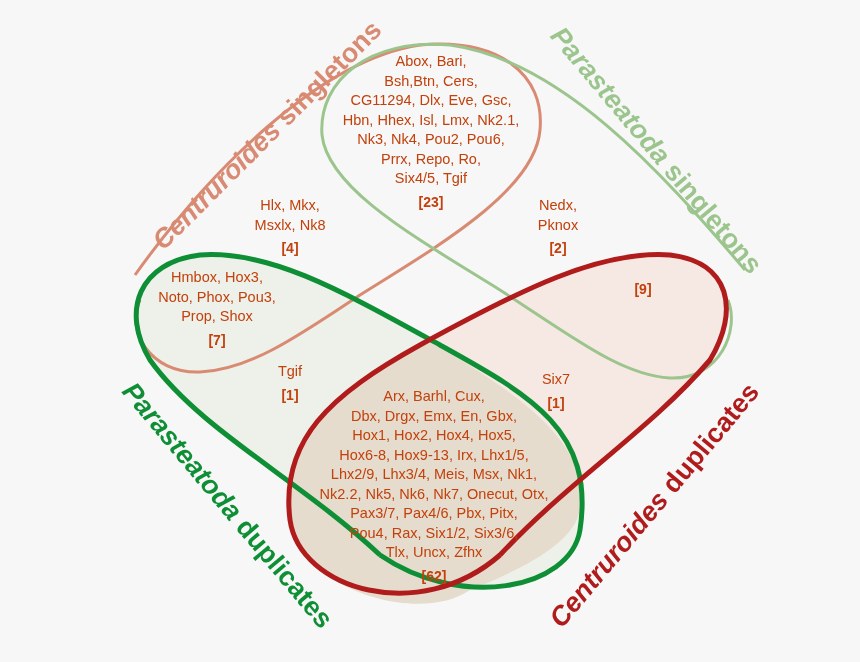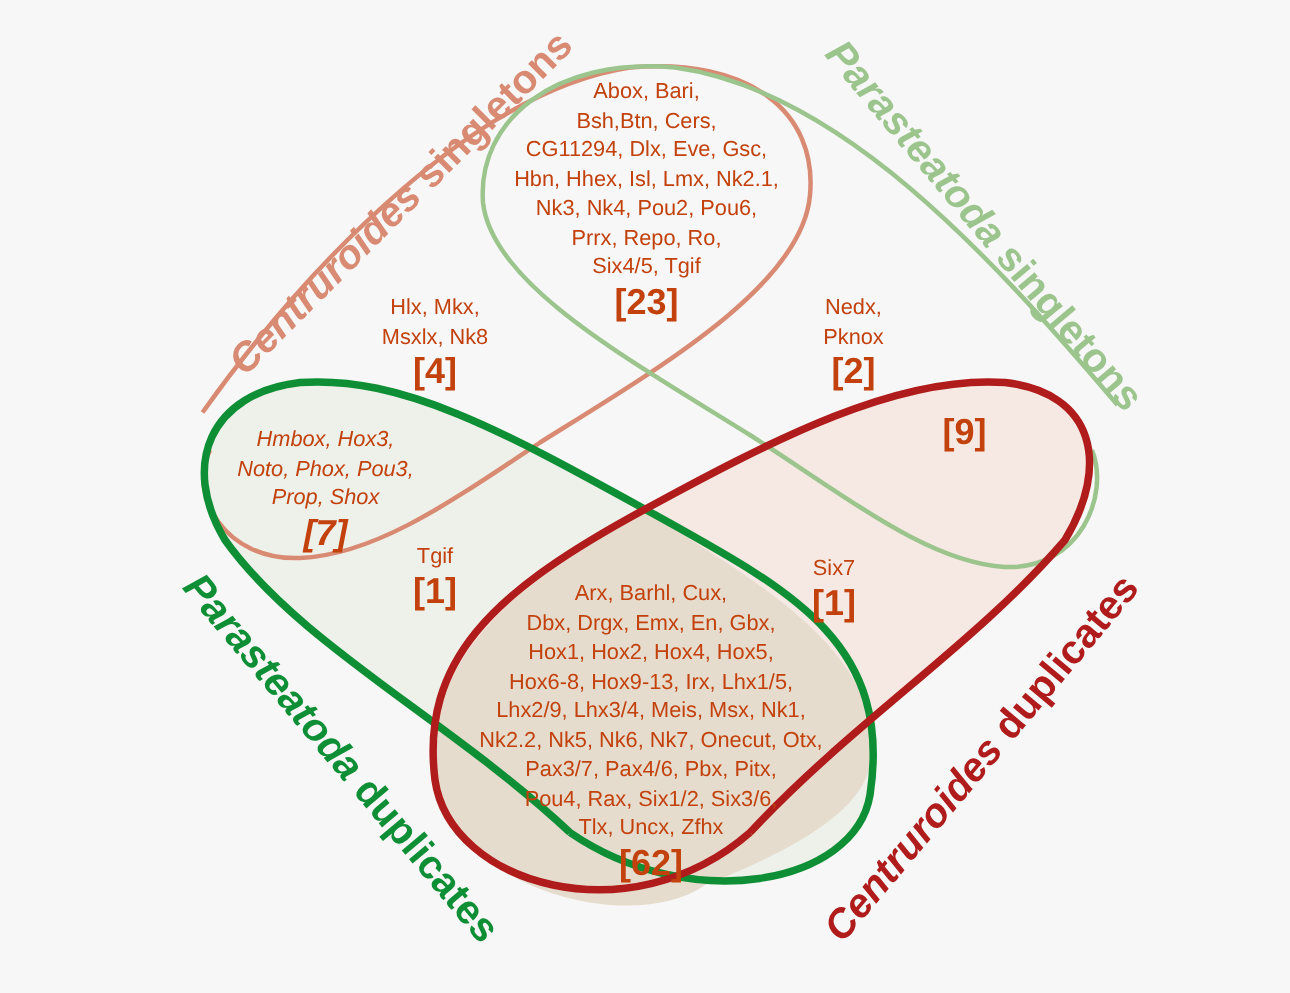--- a/index.html
+++ b/index.html
@@ -1,19 +1,19 @@
 <!DOCTYPE html>
 <html><head>
 <meta charset="utf-8">
 <style>
   html, body { margin:0; padding:0; background:#f7f7f7; }
   body { width:860px; height:662px; position:relative; overflow:hidden; font-family:"Liberation Sans", sans-serif; }
   svg { position:absolute; left:0; top:0; }
   .region { position:absolute; text-align:center; color:#c2410c; font-size:14.5px; line-height:19.5px; transform:translateX(-50%); white-space:nowrap; }
-  .region .count { font-weight:bold; font-size:24px; line-height:26px; display:block; }
+  .region .count { font-weight:bold; font-size:14px; line-height:26px; display:block; }
   .region .genes { display:block; white-space:pre-line; }
   .setlabel { position:absolute; font-weight:bold; font-size:27px; white-space:nowrap; transform-origin:center center; }
   .setlabel i { font-style:italic; }
 </style>
 </head>
 <body>
 
 <svg width="860" height="662" viewBox="0 0 860 662">
 
   <path d="M 380 555 C 300 480, 200 430, 150 360 C 120 310, 140 262, 200 255 C 270 250, 340 290, 440 345 C 530 395, 595 430, 580 530 C 570 590, 460 610, 380 555 Z" fill="#eef1ea" stroke="none"></path>
@@ -52,26 +52,26 @@
 Nk3, Nk4, Pou2, Pou6,
 Prrx, Repo, Ro,
 Six4/5, Tgif</span>
   <span class="count">[23]</span>
 </div>
 <div class="region" style="left:290px; top:196px;">
   <span class="genes">Hlx, Mkx,
 Msxlx, Nk8</span>
   <span class="count">[4]</span>
 </div>
-<div class="region" style="left:558px; top:196px;margin-left:11px;">
+<div class="region" style="left:558px; top:196px;">
   <span class="genes">Nedx,
 Pknox</span>
   <span class="count">[2]</span>
 </div>
-<div class="region" style="left:217px; top:284px;font-style:italic;">
+<div class="region" style="left:217px; top:268px;">
   <span class="genes">Hmbox, Hox3,
 Noto, Phox, Pou3,
 Prop, Shox</span>
   <span class="count">[7]</span>
 </div>
 <div class="region" style="left:643px; top:276px;">
   <span class="count">[9]</span>
 </div>
 <div class="region" style="left:290px; top:362px;">
   <span class="genes">Tgif</span>

